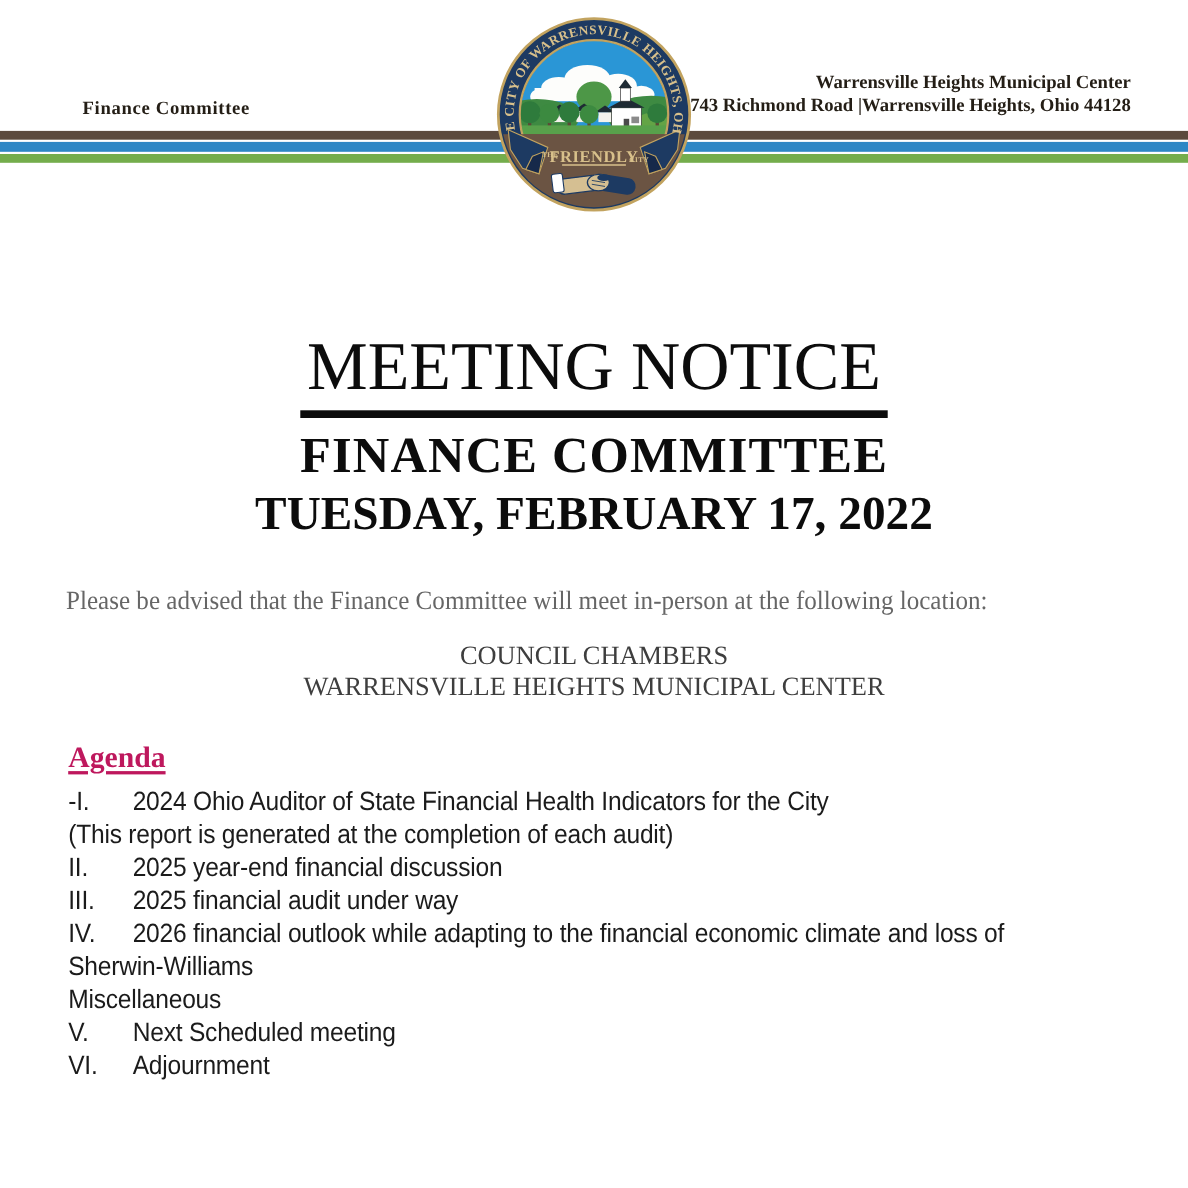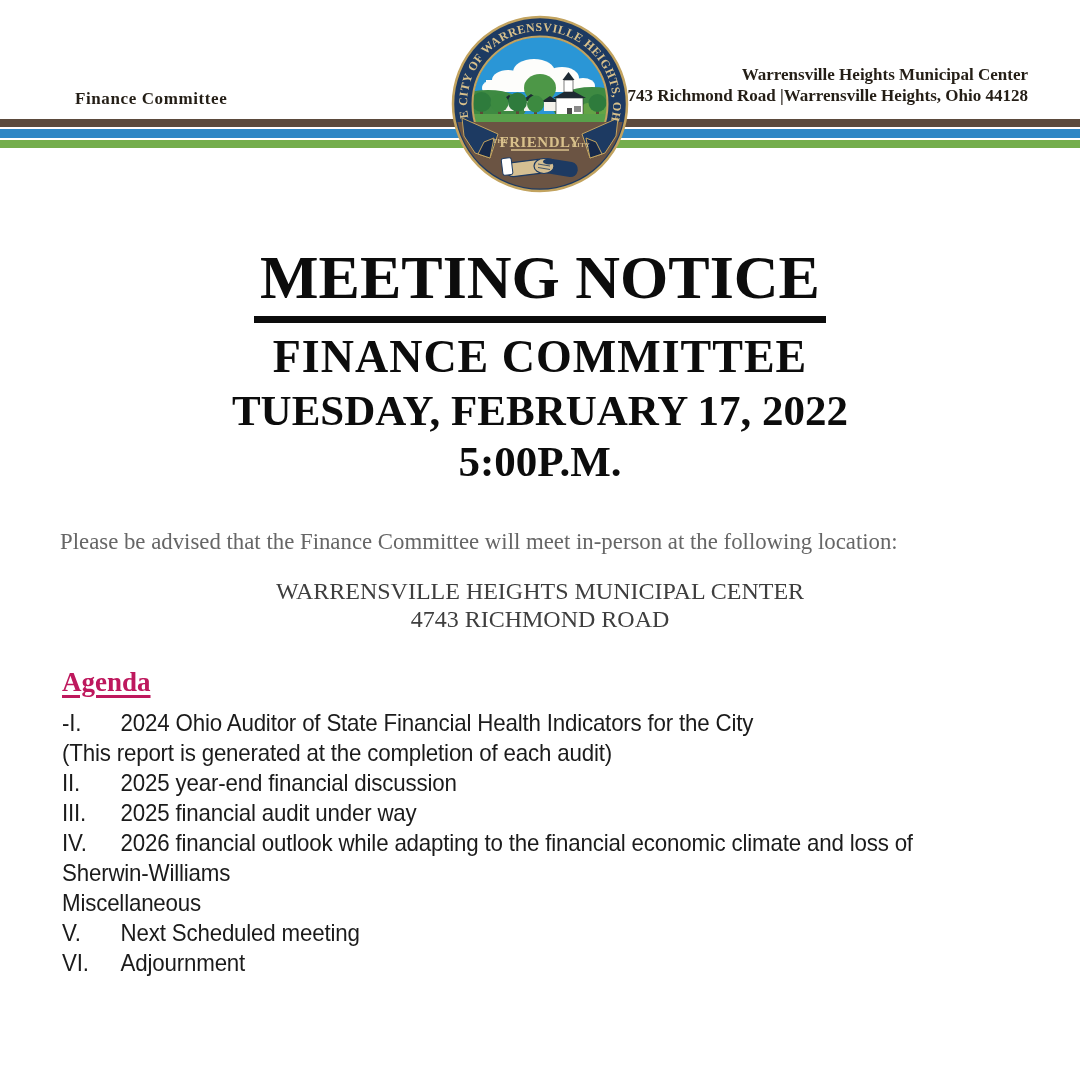--- a/index.html
+++ b/index.html
@@ -45,21 +45,21 @@
     font-family: "Liberation Serif", serif;
     font-weight: bold; font-size: 15px; letter-spacing: 0.5px;
   }
   .motto-small {
     font-family: "Liberation Serif", serif;
     font-weight: bold; font-size: 6.5px; letter-spacing: 0.5px;
   }
 
   
   .content { text-align: center; }
-  .title { margin-top: 44px; font-size: 62px; font-weight: bold; color: #0c0c0c; line-height: 1.08; }
+  .title { margin-top: 101px; font-size: 62px; font-weight: normal; color: #0c0c0c; line-height: 1.08; }
   .title .underlined { display: inline-block; border-bottom: 7px solid #0c0c0c; padding: 0 6px 5px 6px; }
   .subtitle  { margin-top: 7px; font-size: 46px; font-weight: bold; color: #0c0c0c; letter-spacing: 1px; }
   .dateline  { margin-top: 3px; font-size: 43px; font-weight: bold; color: #0c0c0c; }
   .timeline  { margin-top: 2px; font-size: 43px; font-weight: bold; color: #0c0c0c; }
 
   .intro {
     margin: 42px 0 0 60px;
     text-align: left; white-space: nowrap;
     font-size: 24px; color: #666666;
     transform: scaleX(0.95); transform-origin: 0 50%;
@@ -206,27 +206,26 @@
       </svg>
     </div>
   </header>
 
   <main class="content">
     <h1 class="title">
       <span class="underlined">MEETING NOTICE</span>
     </h1>
     <h2 class="subtitle">FINANCE COMMITTEE</h2>
     <h2 class="dateline">TUESDAY, FEBRUARY 17, 2022</h2>
-    <h2 class="timeline">5:00P.M.</h2>
 
     <p class="intro">Please be advised that the Finance Committee will meet in-person at the following location:</p>
 
     <div class="location">
+      <div>COUNCIL CHAMBERS</div>
       <div>WARRENSVILLE HEIGHTS MUNICIPAL CENTER</div>
-      <div>4743 RICHMOND ROAD</div>
     </div>
 
     <section class="agenda">
       <h3 class="agenda-heading">Agenda</h3>
 
       <div class="agenda-items">
         <div class="agenda-row">
           <span class="numeral">-I.</span>
           <span class="item-text">2024 Ohio Auditor of State Financial Health Indicators for the City</span>
         </div>

